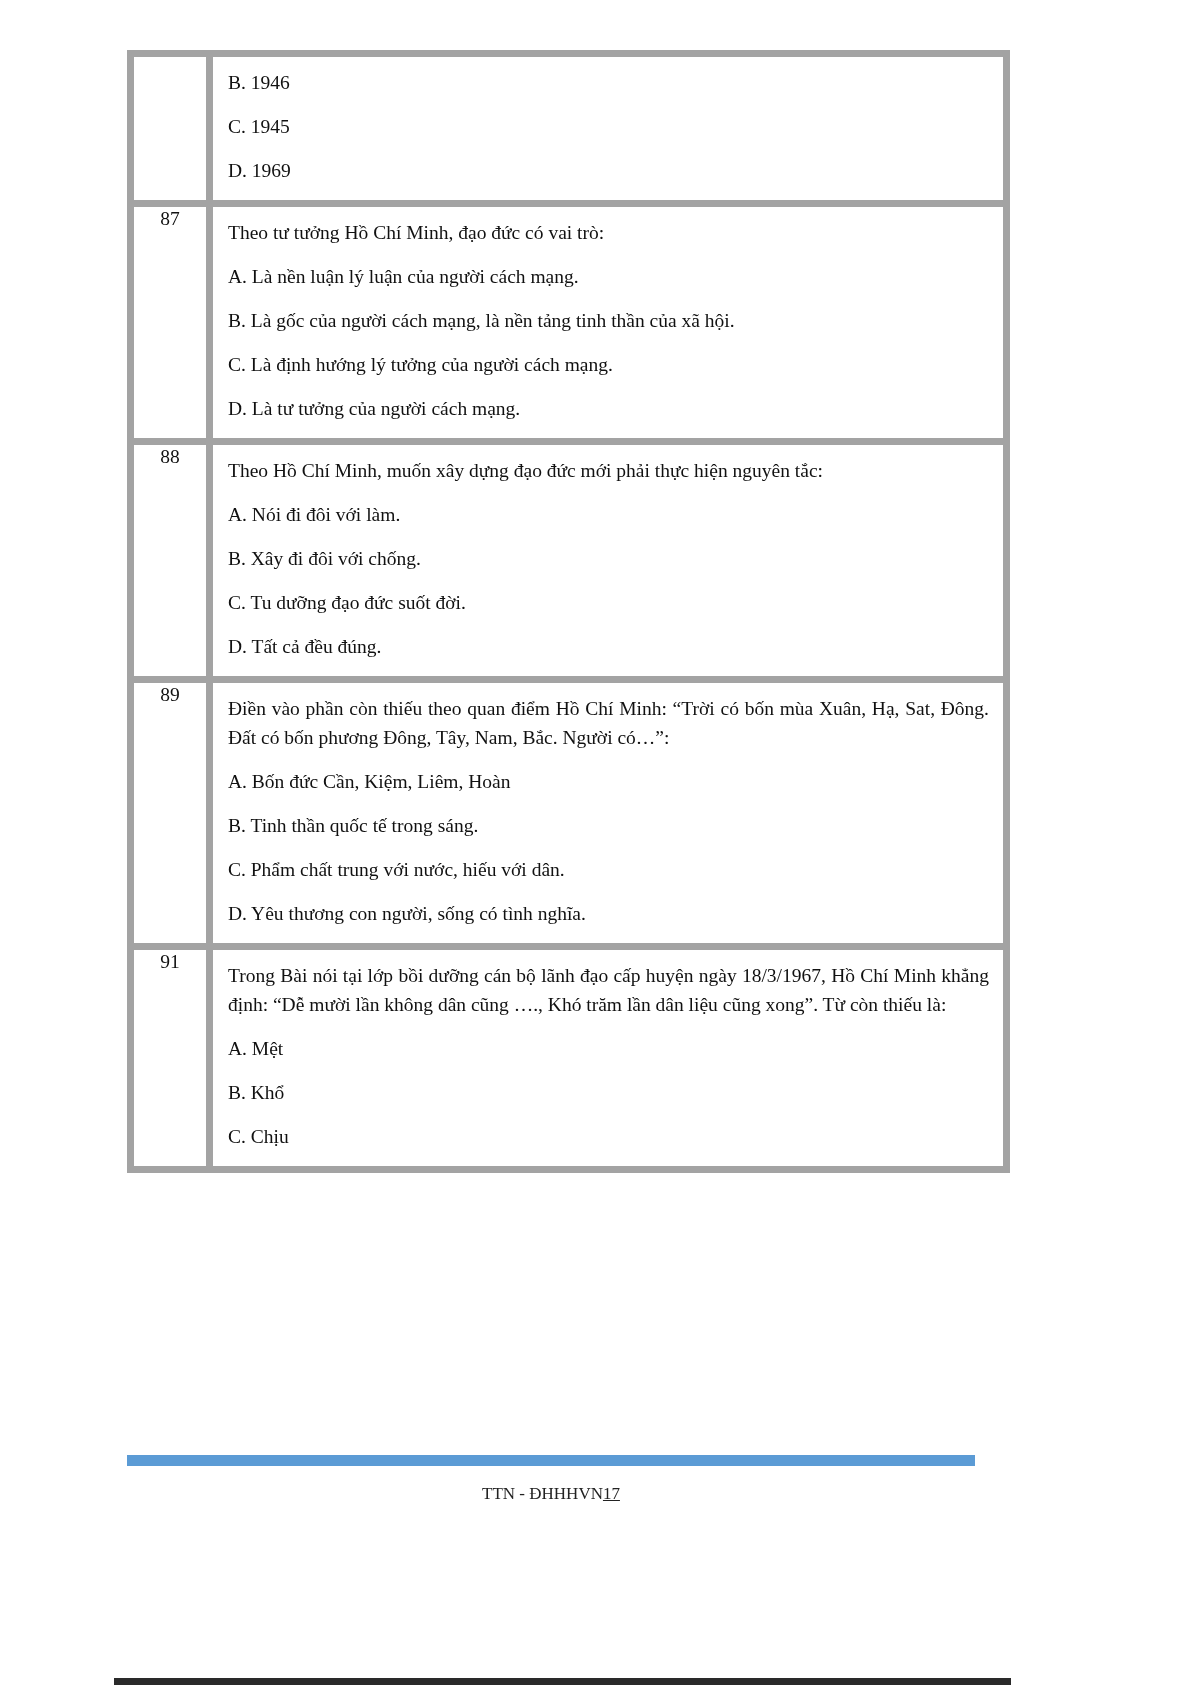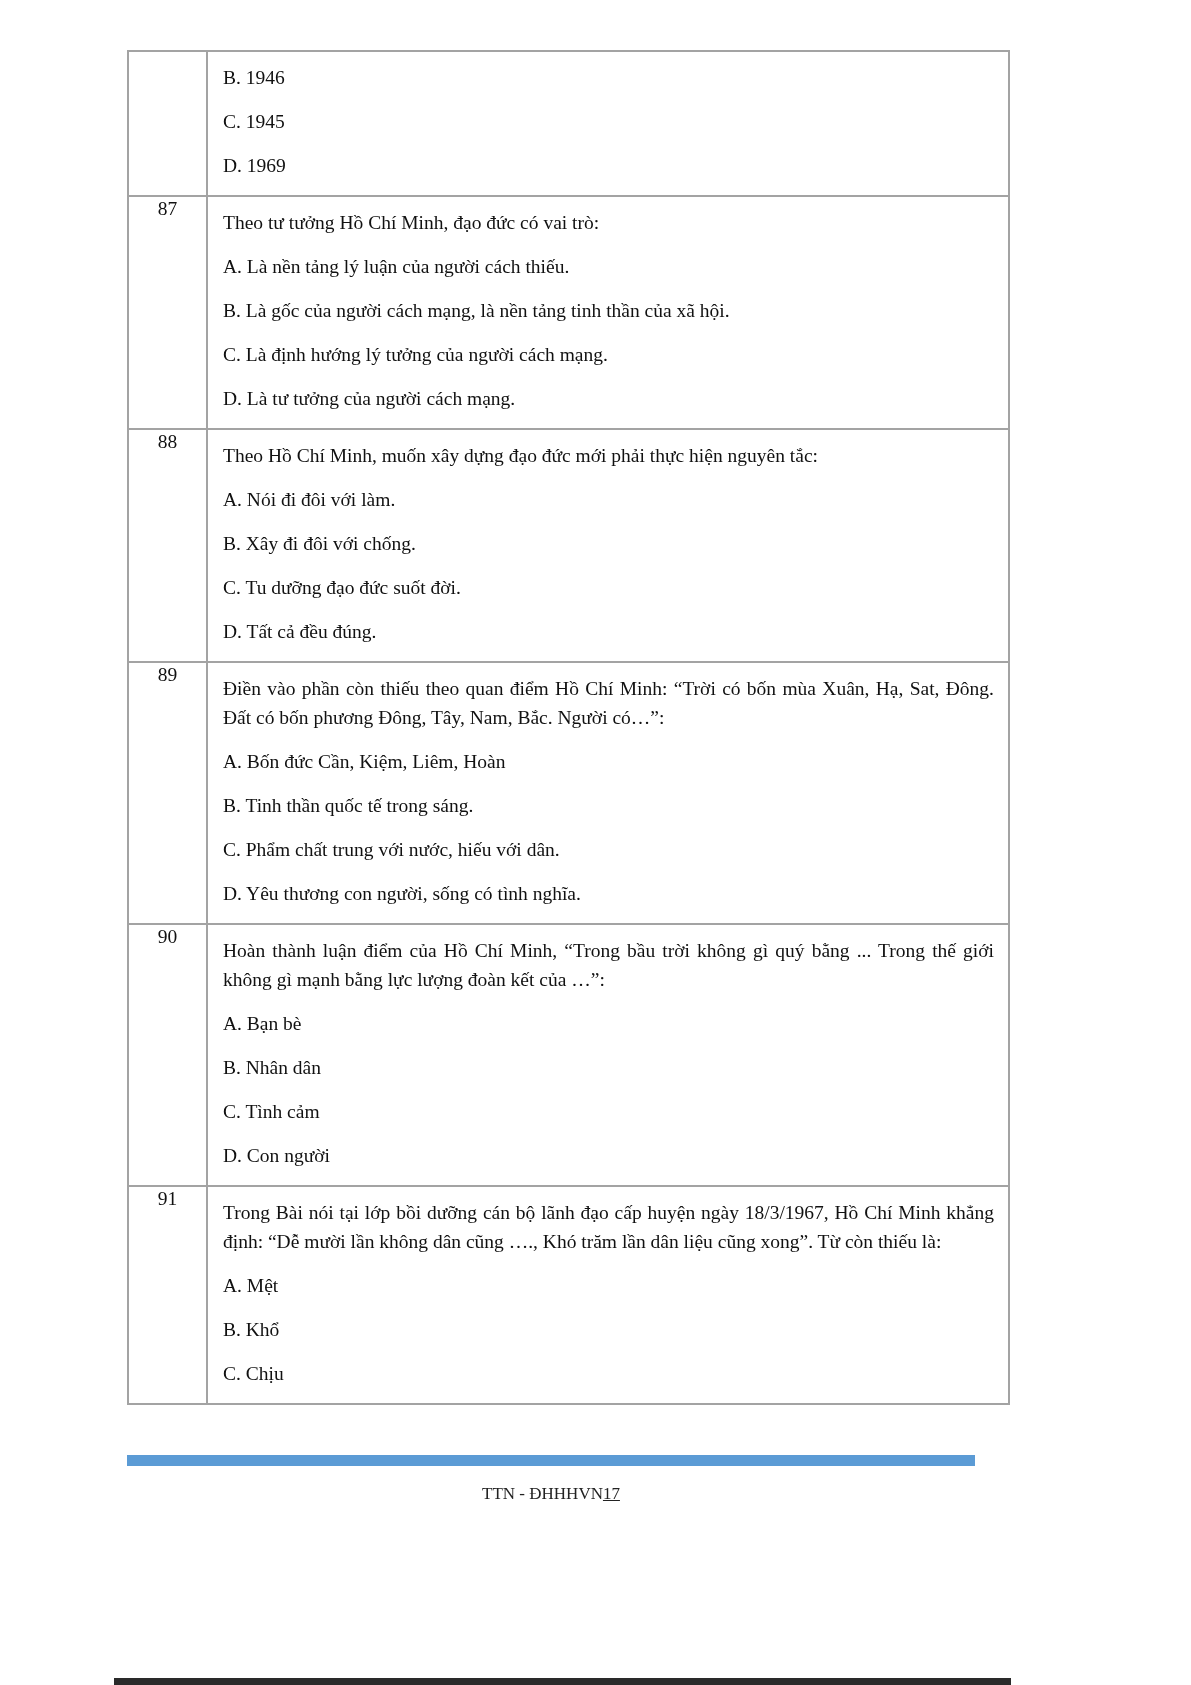--- a/index.html
+++ b/index.html
@@ -16,21 +16,21 @@
 
   .quiz-table {
     position: absolute;
     left: 127px;
     top: 50px;
     width: 883px;
     border-collapse: collapse;
     table-layout: fixed;
   }
   .quiz-table td {
-    border: 2px solid #a3a3a3;
+    border: 7px solid #a3a3a3;
     vertical-align: top;
     margin-left: 48px;
   }
   td.num {
     width: 79px;
     text-align: center;
     font-size: 19.5px;
   }
   td.cell {
     padding: 11px 14px 0 15px;
@@ -84,21 +84,21 @@
         <td class="cell">
           <p class="opt">B. 1946</p>
           <p class="opt">C. 1945</p>
           <p class="opt">D. 1969</p>
         </td>
       </tr>
       <tr>
         <td class="num">87</td>
         <td class="cell">
           <p class="q">Theo tư tưởng Hồ Chí Minh, đạo đức có vai trò:</p>
-          <p class="opt">A. Là nền tảng lý luận của người cách thiếu.</p>
+          <p class="opt">A. Là nền luận lý luận của người cách mạng.</p>
           <p class="opt">B. Là gốc của người cách mạng, là nền tảng tinh thần của xã hội.</p>
           <p class="opt">C. Là định hướng lý tưởng của người cách mạng.</p>
           <p class="opt">D. Là tư tưởng của người cách mạng.</p>
         </td>
       </tr>
       <tr>
         <td class="num">88</td>
         <td class="cell">
           <p class="q">Theo Hồ Chí Minh, muốn xây dựng đạo đức mới phải thực hiện nguyên tắc:</p>
           <p class="opt">A. Nói đi đôi với làm.</p>
@@ -111,30 +111,20 @@
         <td class="num">89</td>
         <td class="cell">
           <p class="q">Điền vào phần còn thiếu theo quan điểm Hồ Chí Minh: “Trời có bốn mùa Xuân, Hạ, Sat, Đông. Đất có bốn phương Đông, Tây, Nam, Bắc. Người có…”:</p>
           <p class="opt">A. Bốn đức Cần, Kiệm, Liêm, Hoàn</p>
           <p class="opt">B. Tinh thần quốc tế trong sáng.</p>
           <p class="opt">C. Phẩm chất trung với nước, hiếu với dân.</p>
           <p class="opt">D. Yêu thương con người, sống có tình nghĩa.</p>
         </td>
       </tr>
       <tr>
-        <td class="num">90</td>
-        <td class="cell">
-          <p class="q">Hoàn thành luận điểm của Hồ Chí Minh, “Trong bầu trời không gì quý bằng ... Trong thế giới không gì mạnh bằng lực lượng đoàn kết của …”:</p>
-          <p class="opt">A. Bạn bè</p>
-          <p class="opt">B. Nhân dân</p>
-          <p class="opt">C. Tình cảm</p>
-          <p class="opt">D. Con người</p>
-        </td>
-      </tr>
-      <tr>
         <td class="num">91</td>
         <td class="cell">
           <p class="q">Trong Bài nói tại lớp bồi dưỡng cán bộ lãnh đạo cấp huyện ngày 18/3/1967, Hồ Chí Minh khẳng định: “Dễ mười lần không dân cũng …., Khó trăm lần dân liệu cũng xong”. Từ còn thiếu là:</p>
           <p class="opt">A. Mệt</p>
           <p class="opt">B. Khổ</p>
           <p class="opt">C. Chịu</p>
         </td>
       </tr>
     </tbody>
 </table>

